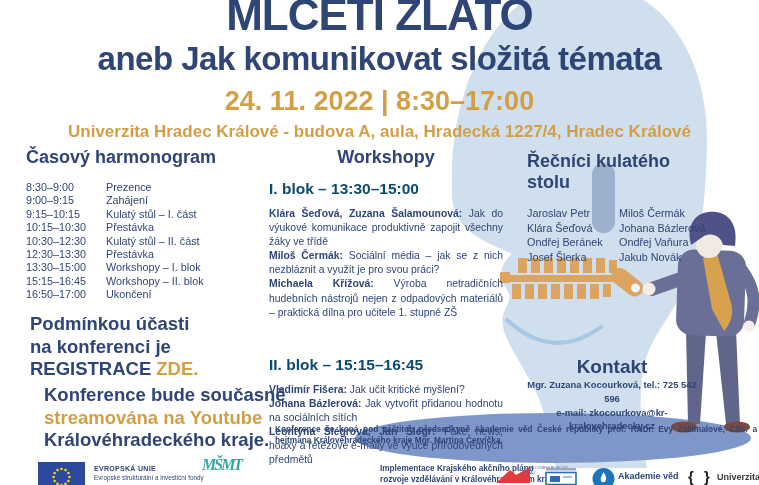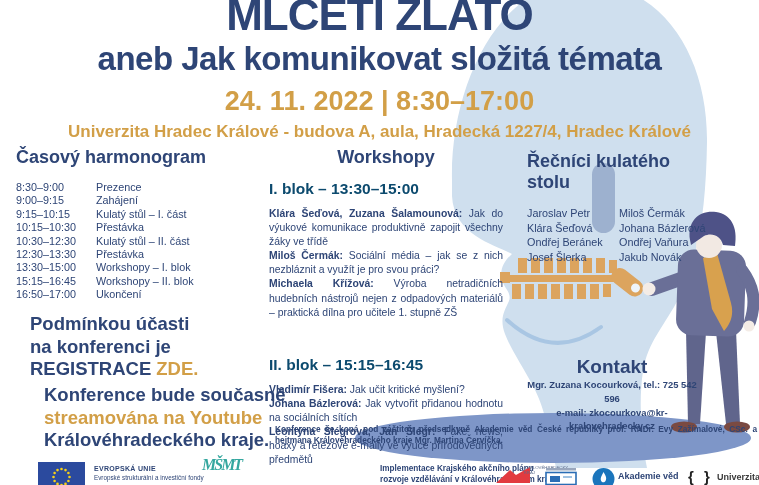--- a/index.html
+++ b/index.html
@@ -13,21 +13,21 @@
 
   
   .hdr { left:0; right:0; top:-7px; text-align:center; }
   .hdr .title   { font-size:44px; font-weight:800; letter-spacing:-1px; line-height:1.0; color:#2e4576; }
   .hdr .subtitle{ font-size:33px; font-weight:800; letter-spacing:-0.5px; line-height:1.05; margin-top:5px; color:#2e4576; }
   .hdr .date    { font-size:27px; font-weight:700; color:#d29f47; margin-top:9px; }
   .hdr .venue   { font-size:17px; font-weight:700; color:#d29f47; margin-top:5px; }
 
   
   .col-heading { font-size:18px; font-weight:800; color:#2e4576; }
-  .schedule { left:16px; top:147px; width:235px; }
+  .schedule { left:26px; top:147px; width:235px; }
   .sched-grid { margin-top:13px; font-size:10.8px; line-height:13.4px; font-weight:500; }
   .srow { display:grid; grid-template-columns:80px auto; }
 
   .reg { left:30px; top:313px; font-size:18.5px; font-weight:800; line-height:22.5px; }
   .stream { left:44px; top:384px; font-size:18.5px; font-weight:800; line-height:22.5px; }
   .goldlink { color:#d29f47; cursor:pointer; }
 
   
   .workshops { left:269px; top:147px; width:234px; }
   .ws-heading { text-align:center; font-size:18px; font-weight:800; }

